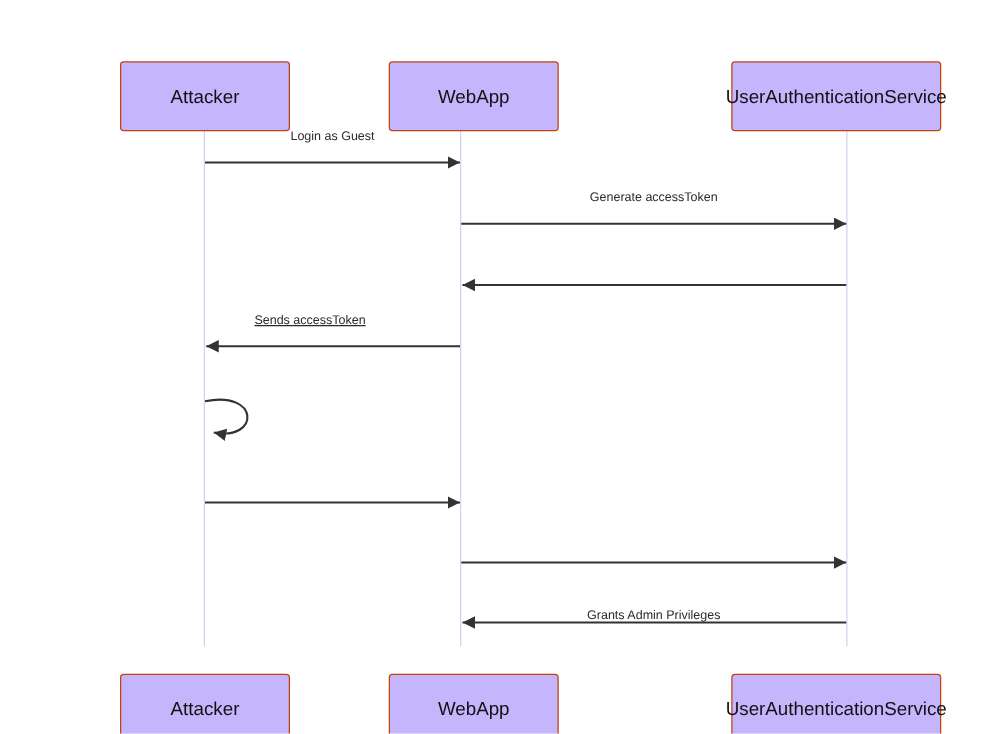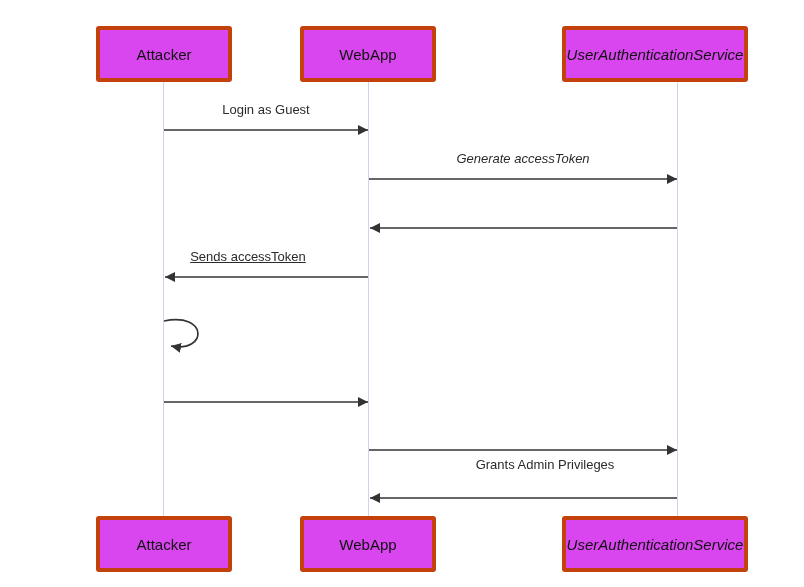--- a/index.html
+++ b/index.html
@@ -21,49 +21,50 @@
     width: 1px;
     background: #d5d0ee;
   }
   .lifeline.att { left: 163px; }
   .lifeline.web { left: 368px; }
   .lifeline.uas { left: 677px; }
 
   .actor-box {
     position: absolute;
     height: 56px;
-    background: #d946ef;
-    border: 4px solid #c2410c;
+    background: #c4b5fd;
+    border: 1px solid #c2410c;
     border-radius: 3px;
     display: flex;
     align-items: center;
     justify-content: center;
     color: #111111;
     font-size: 15px;
+    margin-top: 23px;
   }
   .actor-box.top { top: 26px; }
   .actor-box.bottom { top: 516px; }
   .actor-box.att { left: 96px;  width: 136px; }
-  .actor-box.web { left: 300px; width: 136px; }
-  .actor-box.uas { left: 562px; width: 186px; font-style: italic; }
+  .actor-box.web { left: 311px; width: 136px; }
+  .actor-box.uas { left: 585px; width: 168px; }
 
   .arrows {
     position: absolute;
     top: 0; left: 0;
     width: 804px; height: 587px;
     pointer-events: none;
   }
 
   .msg-label {
     position: absolute;
     transform: translateX(-50%);
     white-space: nowrap;
     height: 20px;
     line-height: 20px;
-    font-size: 13px;
+    font-size: 10px;
     color: #2b2b2b;
     text-align: center;
   }
 </style>
 </head>
 <body>
 
 <div class="canvas">
 
   <div class="lifeline att"></div>
@@ -100,17 +101,17 @@
     <span>Attacker</span>
   </div>
   <div class="actor-box bottom web">
     <span>WebApp</span>
   </div>
   <div class="actor-box bottom uas">
     <span>UserAuthenticationService</span>
   </div>
 
   <div class="msg-label" style="left:266px; top:100px;">Login as Guest</div>
-  <div class="msg-label" style="left:523px; top:149px;font-style:italic;">Generate accessToken</div>
+  <div class="msg-label" style="left:523px; top:149px;">Generate accessToken</div>
   <div class="msg-label" style="left:248px; top:247px;text-decoration:underline;">Sends accessToken</div>
-  <div class="msg-label" style="left:523px; top:455px;margin-left:22px;">Grants Admin Privileges</div>
+  <div class="msg-label" style="left:523px; top:483px;">Grants Admin Privileges</div>
 
 </div>
 
 </body></html>

